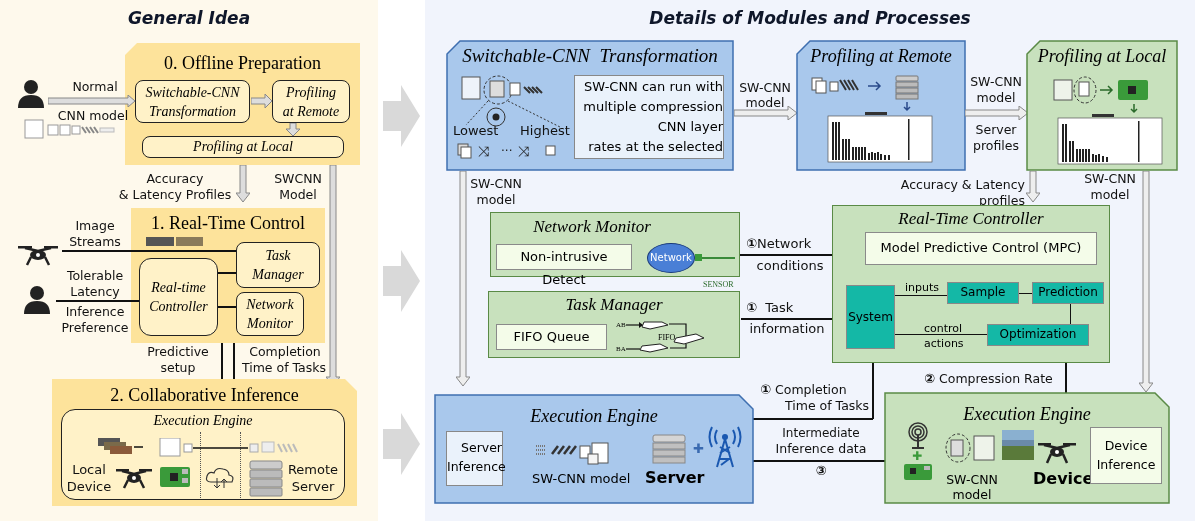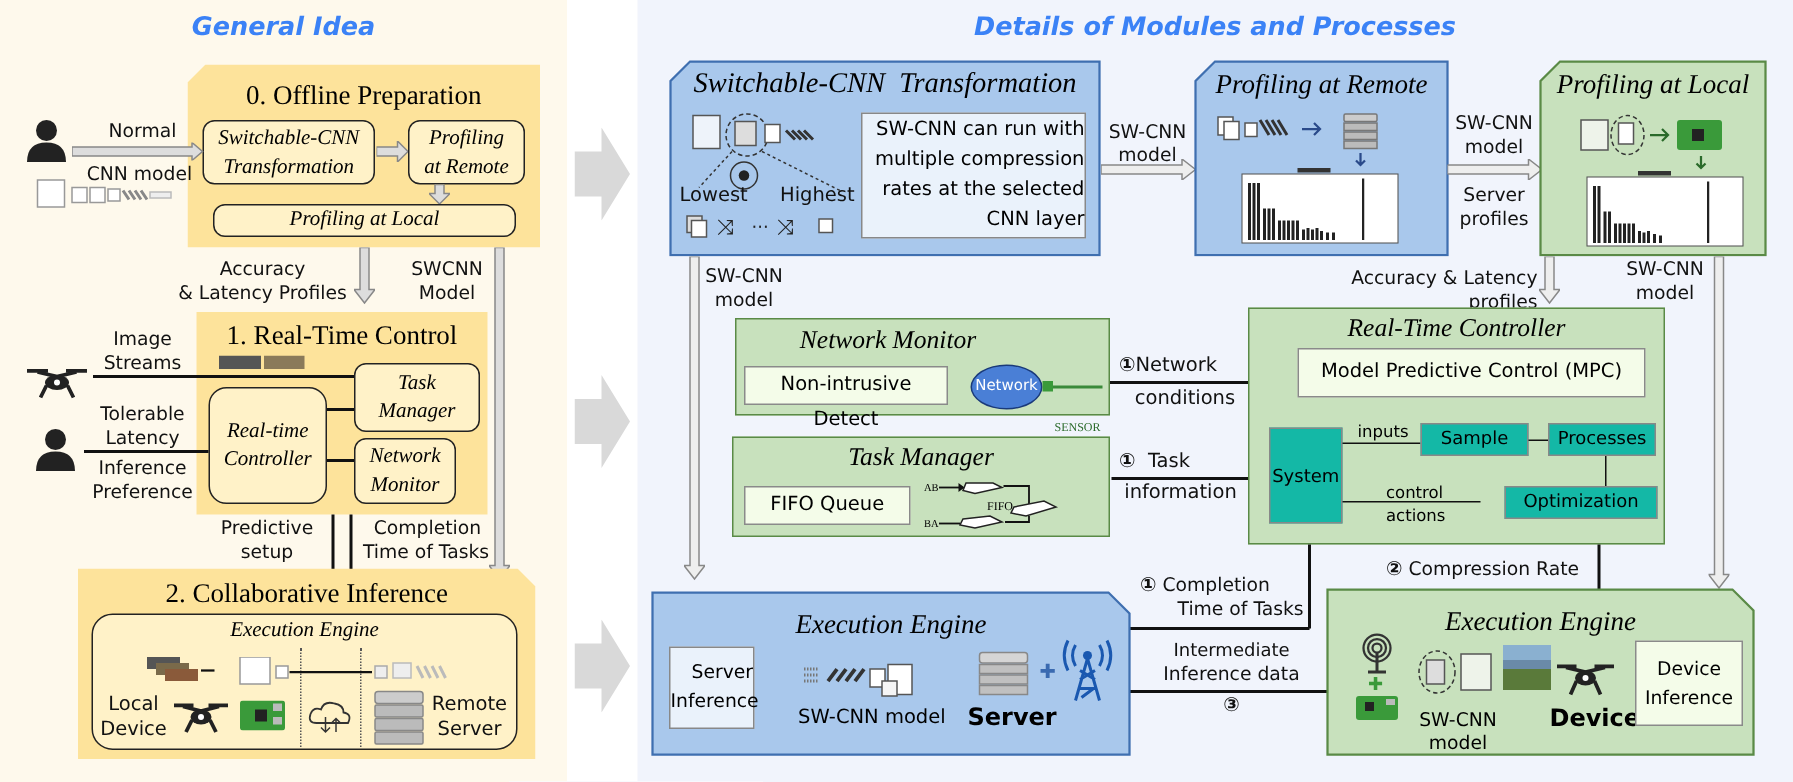--- a/index.html
+++ b/index.html
@@ -6,21 +6,21 @@
   body { width: 1195px; height: 521px; position: relative; background: #ffffff; font-family: "DejaVu Sans", sans-serif; overflow: hidden; }
   .abs { position: absolute; }
   .serif-it { font-family: "Liberation Serif", serif; font-style: italic; }
   .serif { font-family: "Liberation Serif", serif; }
   .sans { font-family: "DejaVu Sans", sans-serif; }
   .center { text-align: center; }
 
   
   #left-panel { left: 0; top: 0; width: 378px; height: 521px; background: #fef9ec; }
   #right-panel { left: 425px; top: 0; width: 770px; height: 521px; background: #f1f4fc; }
-  .panel-title { font-weight: bold; font-style: italic; font-size: 17px; font-family: "DejaVu Sans", sans-serif; color: #3b82f6; }
+  .panel-title { font-weight: bold; font-style: italic; font-size: 17px; font-family: "DejaVu Sans", sans-serif; color: #0f172a; }
 
   .yellow-box { background: #fde39b; }
   .yellow-inner { background: #fff2c8; border: 1.5px solid #222; border-radius: 8px; }
   .lbl { font-size: 12.5px; color: #111; line-height: 16px; }
   .green-box { background: #c8e1bd; border: 1.5px solid #5a8a46; }
   .white-box { background: #14b8a6; border: 1.5px solid #888; }
   .lightgreen-box { background: #f4fce9; border: 1.5px solid #8a8a8a; }
   .lightblue-box { background: #eaf2fb; border: 1.5px solid #888; text-align: right; }
   .h-line { background: #111; height: 1.5px; }
   .v-line { background: #111; width: 1.5px; }
@@ -217,22 +217,22 @@
   <rect x="2" y="2" width="10" height="11" fill="#ddd" stroke="#555"></rect>
     <rect x="5" y="5" width="10" height="11" fill="#fff" stroke="#555"></rect>
   <text x="22" y="14" font-size="14" font-family="DejaVu Sans, sans-serif" fill="#222">⤨</text>
   <text x="45" y="13" font-size="12" fill="#222">···</text>
   <text x="62" y="14" font-size="14" font-family="DejaVu Sans, sans-serif" fill="#222">⤨</text>
   <rect x="90" y="4" width="9" height="9" fill="#fff" stroke="#555"></rect>
 </svg>
 <div class="abs lightblue-box sans center" style="left:574px;top:75px;width:150px;height:84px;font-size:13px;line-height:20px;padding-top:1px;">
   <div>SW-CNN can run with</div>
   <div>multiple compression</div>
+  <div>CNN layer</div>
   <div>rates at the selected</div>
-  <div>CNN layer</div>
 </div>
 
 <div class="abs lbl sans center" style="left:735px;top:80px;width:60px;">SW-CNN</div>
 <div class="abs lbl sans center" style="left:735px;top:95px;width:60px;">model</div>
 <svg class="abs" style="left:734px;top:106px;" width="64" height="14">
     <polygon points="0,4 54,4 54,0 63,7 54,14 54,10 0,10" fill="#eee" stroke="#888"></polygon>
   </svg>
 
 <svg class="abs" style="left:796px;top:40px;" width="170" height="131">
   <polygon points="14,1 169,1 169,130 1,130 1,14" fill="#a9c8ec" stroke="#3f6fb0" stroke-width="1.5"></polygon>
@@ -362,23 +362,23 @@
 <div class="abs lbl sans center" style="left:742px;top:321px;width:90px;font-size:13px;">information</div>
 
 <div class="abs green-box" style="left:832px;top:205px;width:278px;height:158px;"></div>
 <div class="abs serif-it center" style="left:832px;top:209px;width:278px;font-size:17px;">Real-Time Controller</div>
 <div class="abs lightgreen-box sans center" style="left:865px;top:232px;width:232px;height:33px;font-size:13px;line-height:30px;">Model Predictive Control (MPC)</div>
 <div class="abs white-box sans center" style="left:846px;top:285px;width:49px;height:64px;font-size:12px;line-height:62px;">System</div>
 <div class="abs sans" style="left:905px;top:281px;font-size:11px;">inputs</div>
 <div class="abs h-line" style="left:895px;top:295px;width:52px;height:1px;"></div>
 <div class="abs white-box sans center" style="left:947px;top:282px;width:72px;height:22px;font-size:12px;line-height:19px;">Sample</div>
 <div class="abs h-line" style="left:1019px;top:293px;width:13px;height:1px;"></div>
-<div class="abs white-box sans center" style="left:1032px;top:282px;width:72px;height:22px;font-size:12px;line-height:19px;">Processes</div>
+<div class="abs white-box sans center" style="left:1032px;top:282px;width:72px;height:22px;font-size:12px;line-height:19px;">Prediction</div>
 <div class="abs v-line" style="left:1070px;top:304px;height:20px;width:1px;"></div>
-<div class="abs white-box sans center" style="left:987px;top:324px;width:102px;height:22px;font-size:12px;line-height:19px;margin-left:16px;">Optimization</div>
+<div class="abs white-box sans center" style="left:987px;top:324px;width:102px;height:22px;font-size:12px;line-height:19px;">Optimization</div>
 <div class="abs h-line" style="left:895px;top:334px;width:92px;height:1px;"></div>
 <div class="abs sans" style="left:924px;top:322px;font-size:11px;line-height:13px;">control</div>
 <div class="abs sans" style="left:924px;top:337px;font-size:11px;line-height:13px;">actions</div>
 
 <div class="abs v-line" style="left:1065px;top:363px;height:30px;"></div>
 <div class="abs lbl sans" style="left:924px;top:371px;font-size:12.5px;"><span class="circled">②</span> <span>Compression Rate</span></div>
 
 <div class="abs v-line" style="left:872px;top:363px;height:56px;"></div>
 <div class="abs h-line" style="left:752px;top:418px;width:121px;"></div>
 <div class="abs lbl sans" style="left:760px;top:382px;width:110px;font-size:12.5px;"><span class="circled">①</span> <span>Completion</span></div>

